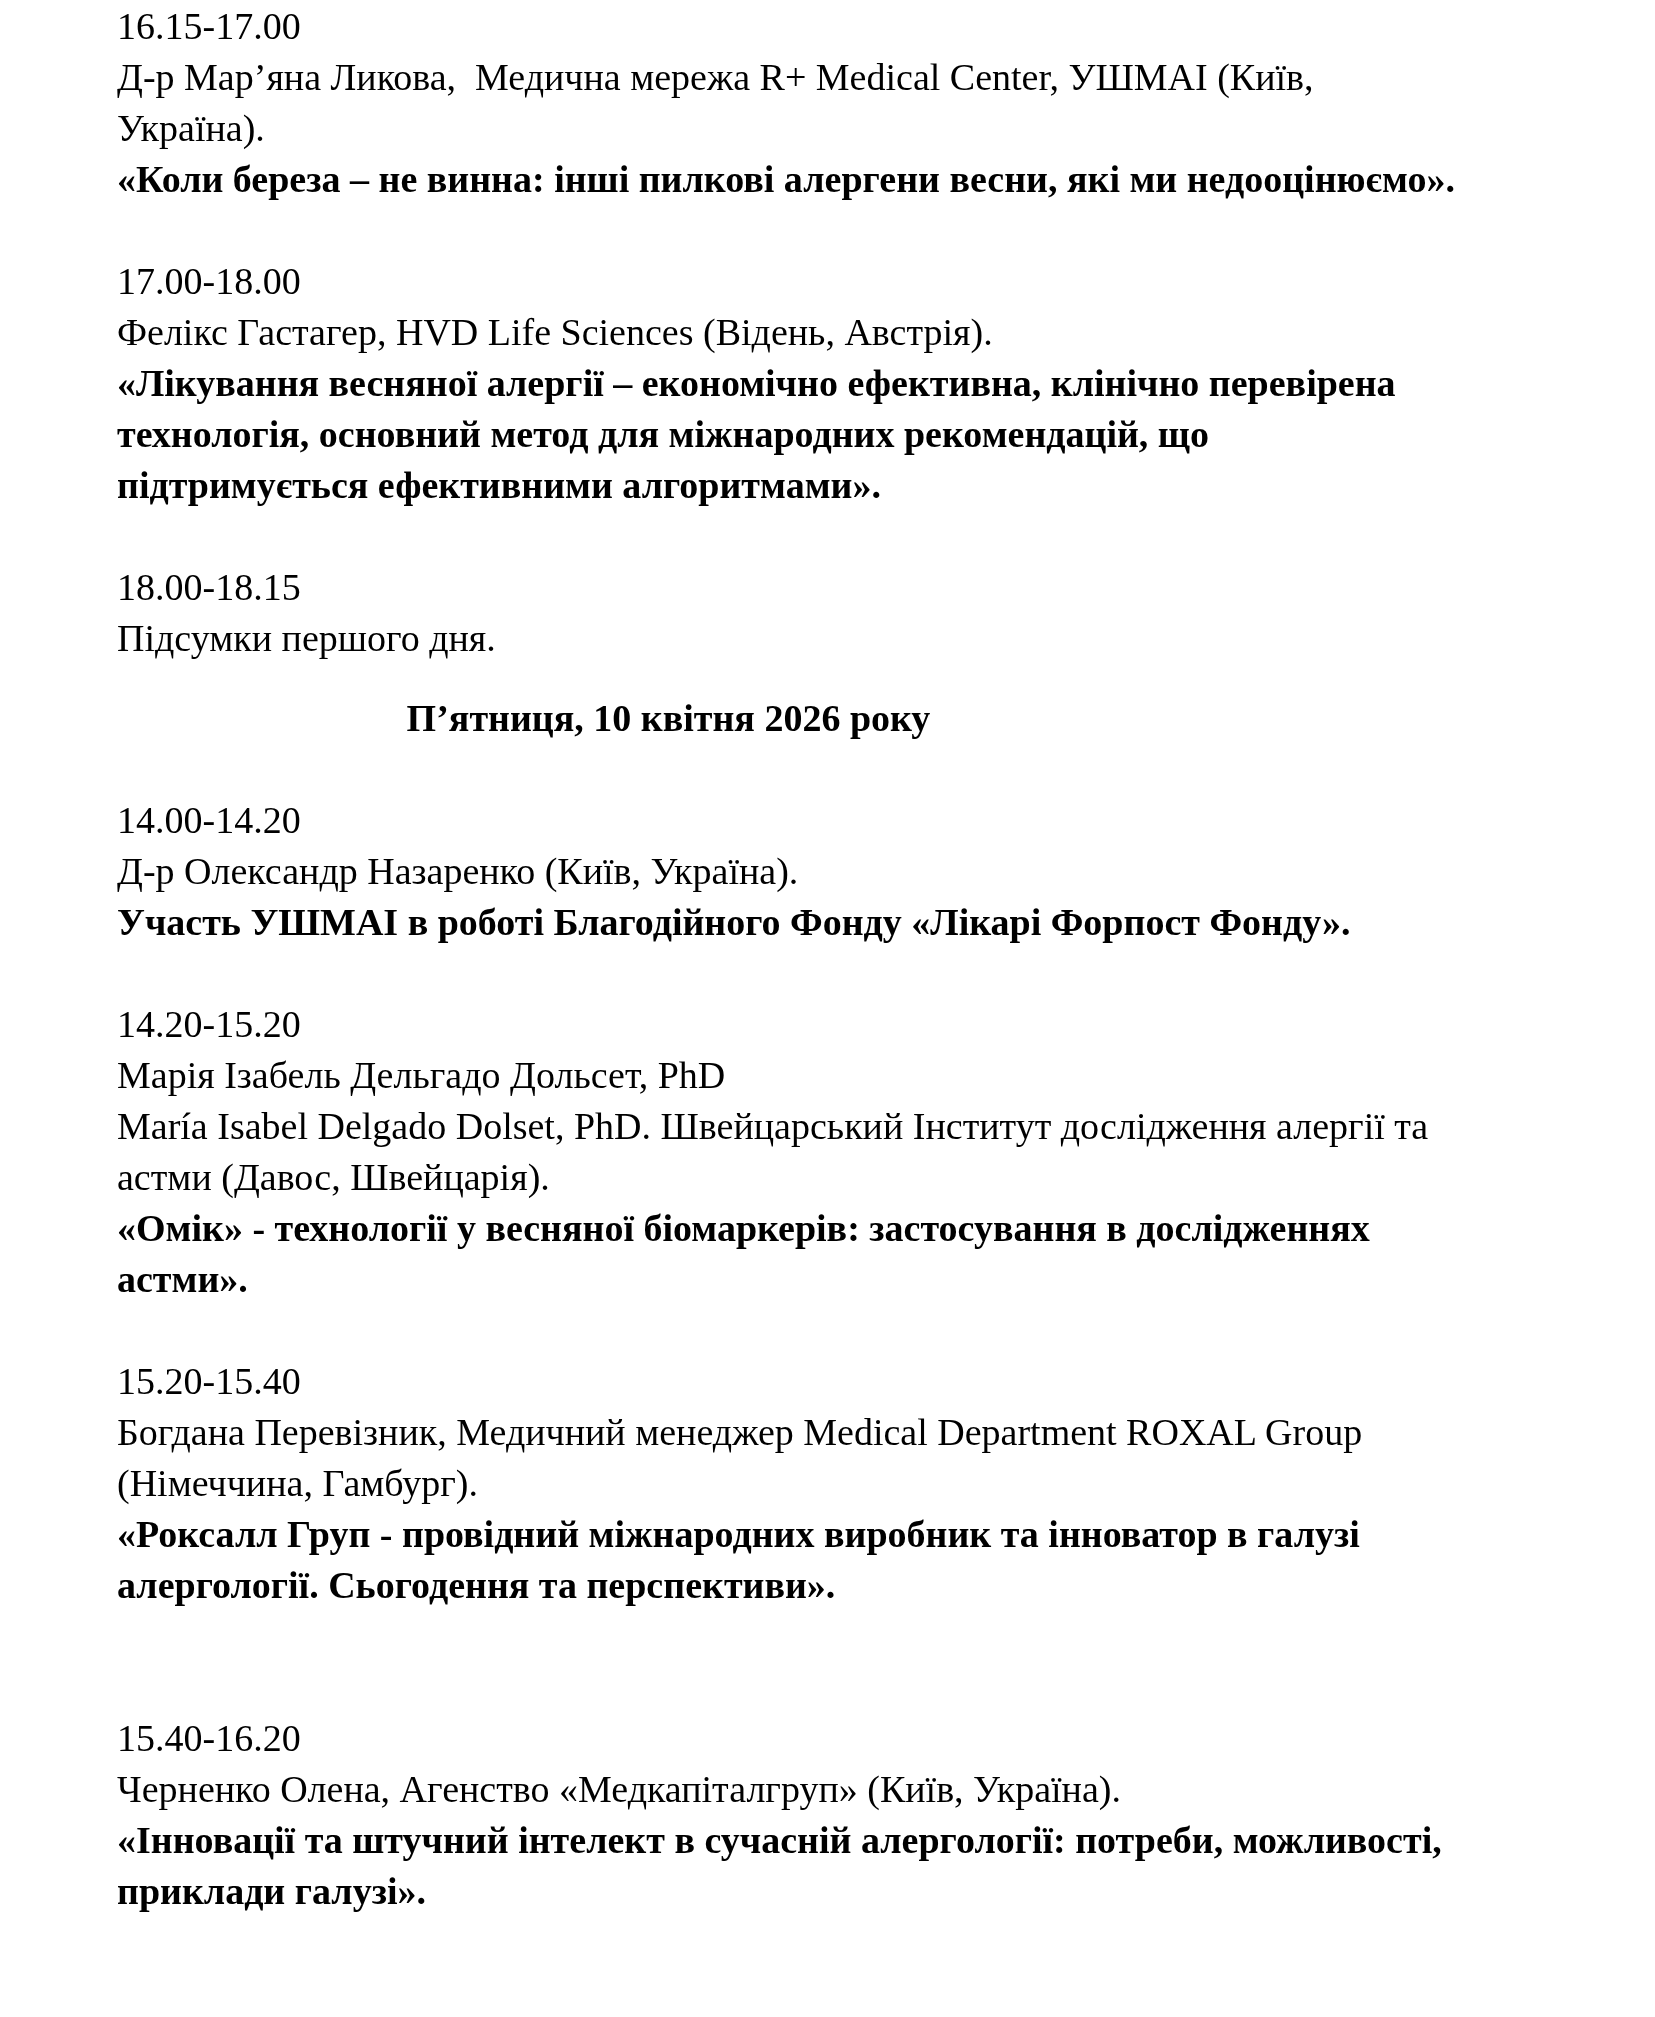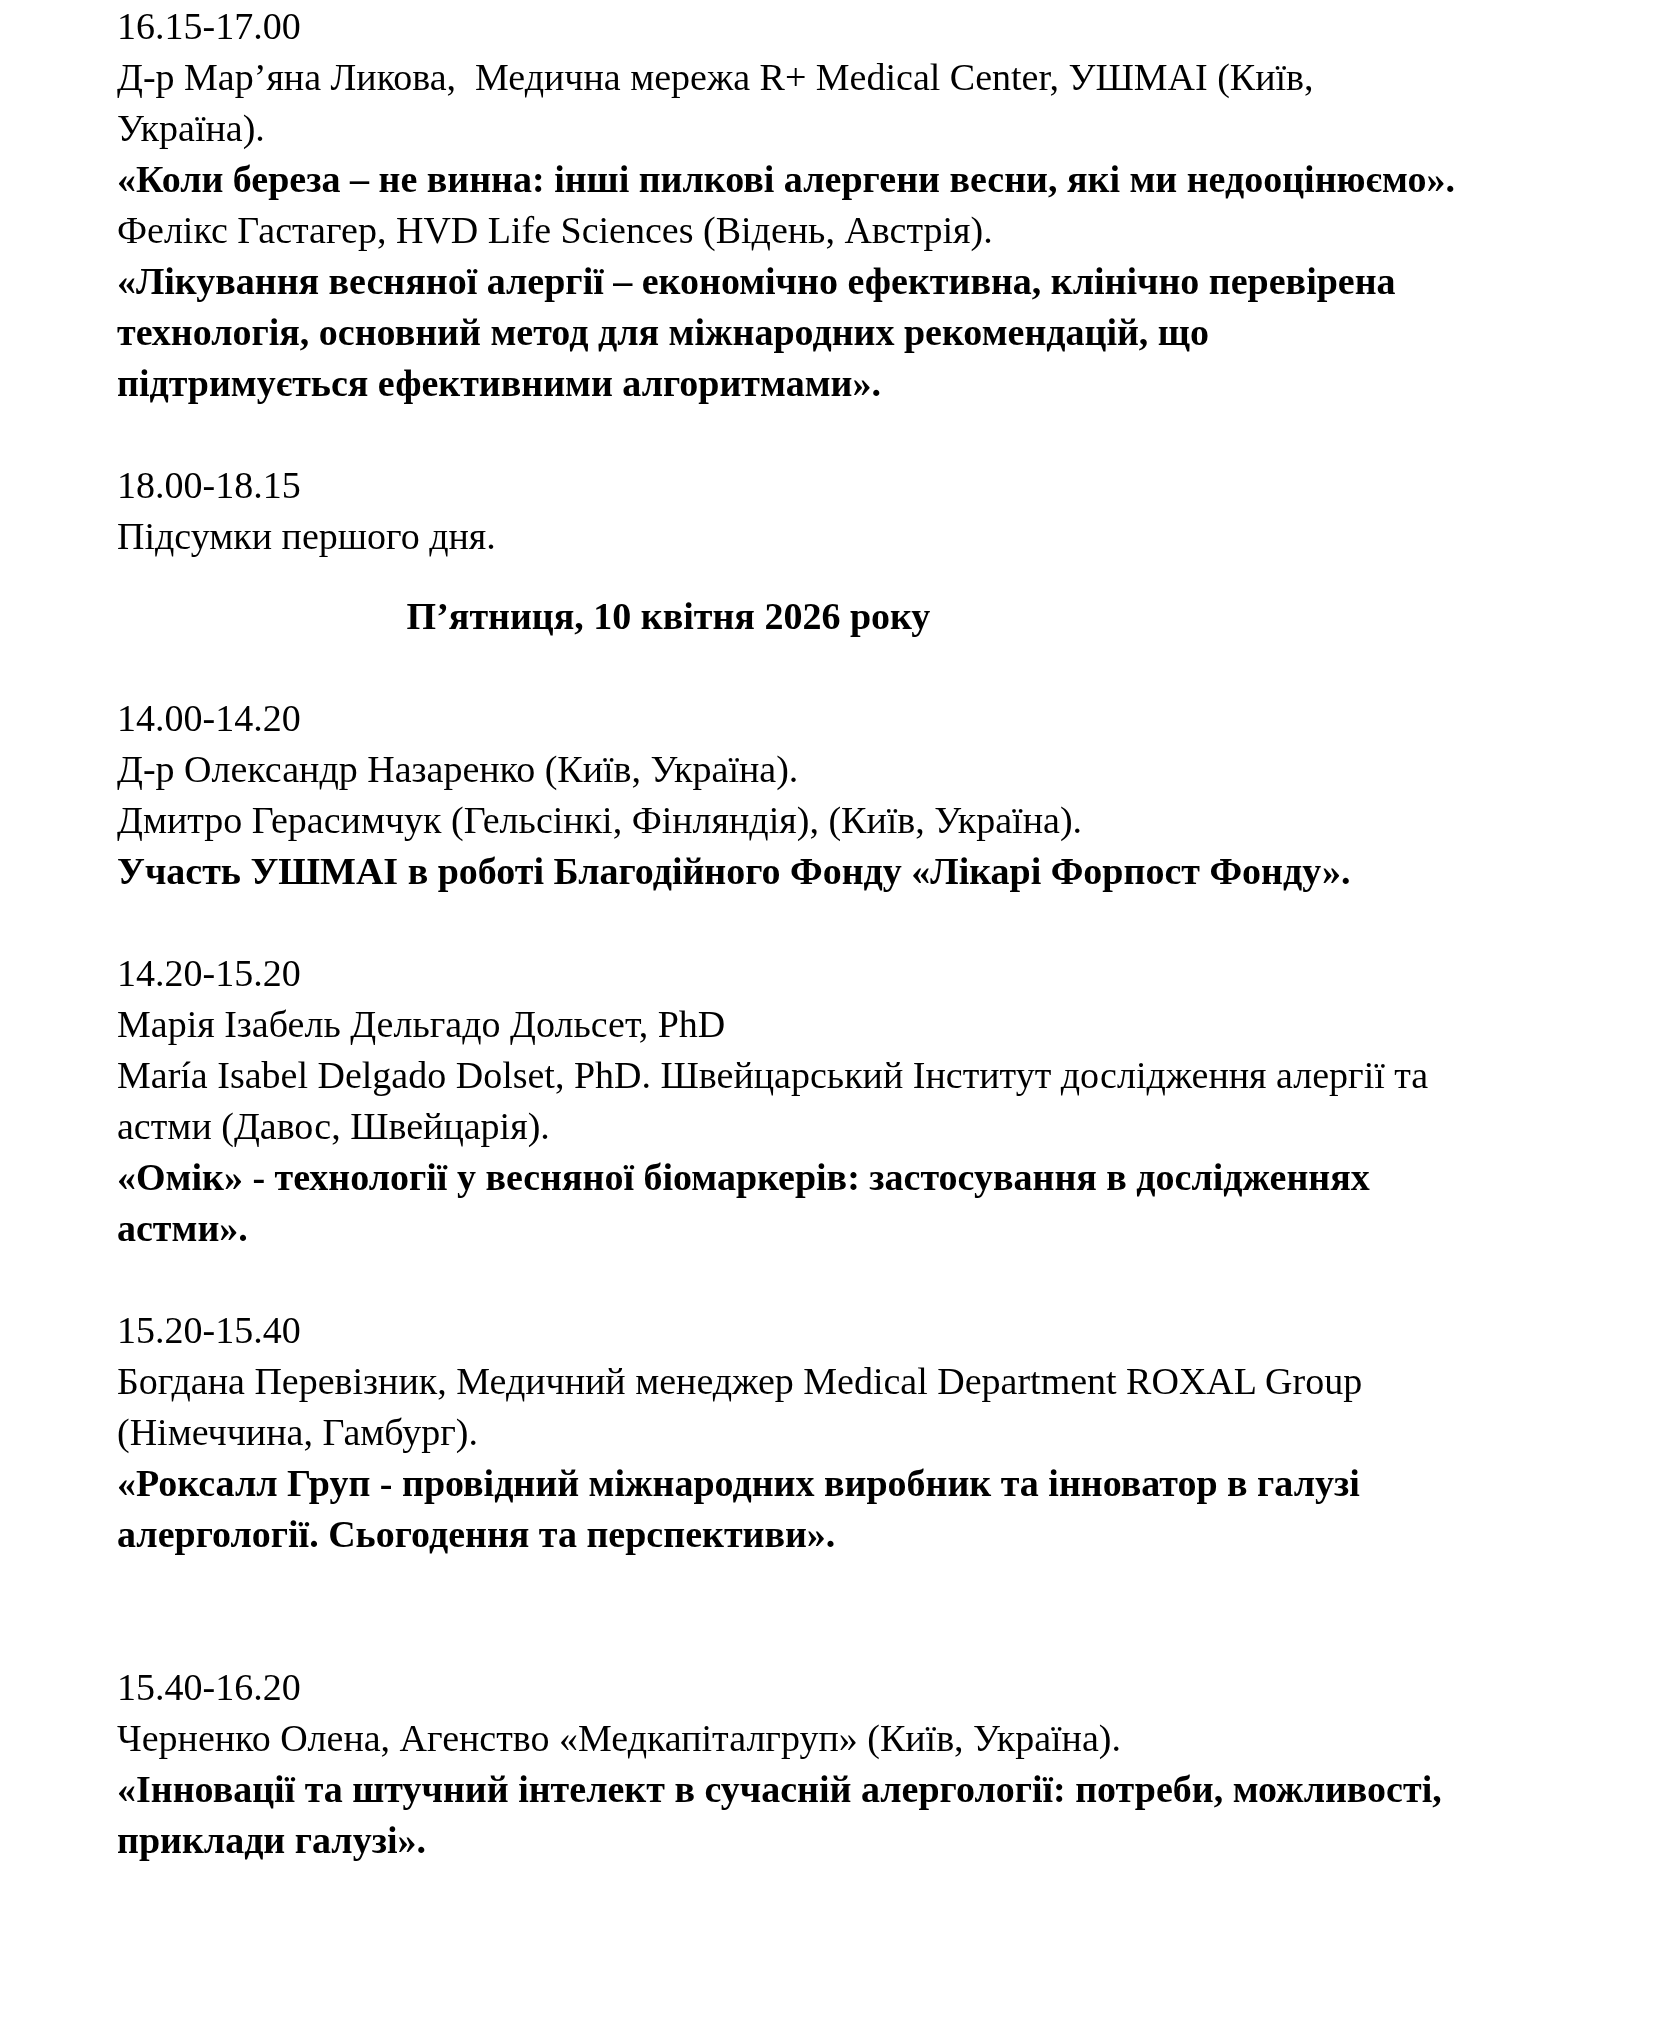--- a/index.html
+++ b/index.html
@@ -36,30 +36,30 @@
 </style>
 </head>
 <body>
 
 <div class="doc-page">
   <div class="doc-body">
       <p class="line">16.15-17.00</p>
       <p class="line">Д-р Мар’яна Ликова,  Медична мережа R+ Medical Center, УШМАІ (Київ,</p>
       <p class="line">Україна).</p>
       <p class="line bold">«Коли береза – не винна: інші пилкові алергени весни, які ми недооцінюємо».</p>
+      <p class="line" style="margin-top: 51px;">17.00-18.00</p>
       <p class="line">Фелікс Гастагер, HVD Life Sciences (Відень, Австрія).</p>
       <p class="line bold">«Лікування весняної алергії – економічно ефективна, клінічно перевірена</p>
       <p class="line bold">технологія, основний метод для міжнародних рекомендацій, що</p>
       <p class="line bold">підтримується ефективними алгоритмами».</p>
       <p class="line" style="margin-top: 51px;">18.00-18.15</p>
       <p class="line">Підсумки першого дня.</p>
       <p class="line bold center" style="margin-top: 29px;">П’ятниця, 10 квітня 2026 року</p>
       <p class="line" style="margin-top: 51px;">14.00-14.20</p>
       <p class="line">Д-р Олександр Назаренко (Київ, Україна).</p>
-      <p class="line">Дмитро Герасимчук (Гельсінкі, Фінляндія), (Київ, Україна).</p>
       <p class="line bold">Участь УШМАІ в роботі Благодійного Фонду «Лікарі Форпост Фонду».</p>
       <p class="line" style="margin-top: 51px;">14.20-15.20</p>
       <p class="line">Марія Ізабель Дельгадо Дольсет, PhD</p>
       <p class="line">María Isabel Delgado Dolset, PhD. Швейцарський Інститут дослідження алергії та</p>
       <p class="line">астми (Давос, Швейцарія).</p>
       <p class="line bold">«Омік» - технології у весняної біомаркерів: застосування в дослідженнях</p>
       <p class="line bold">астми».</p>
       <p class="line" style="margin-top: 51px;">15.20-15.40</p>
       <p class="line">Богдана Перевізник, Медичний менеджер Medical Department ROXAL Group</p>
       <p class="line">(Німеччина, Гамбург).</p>

